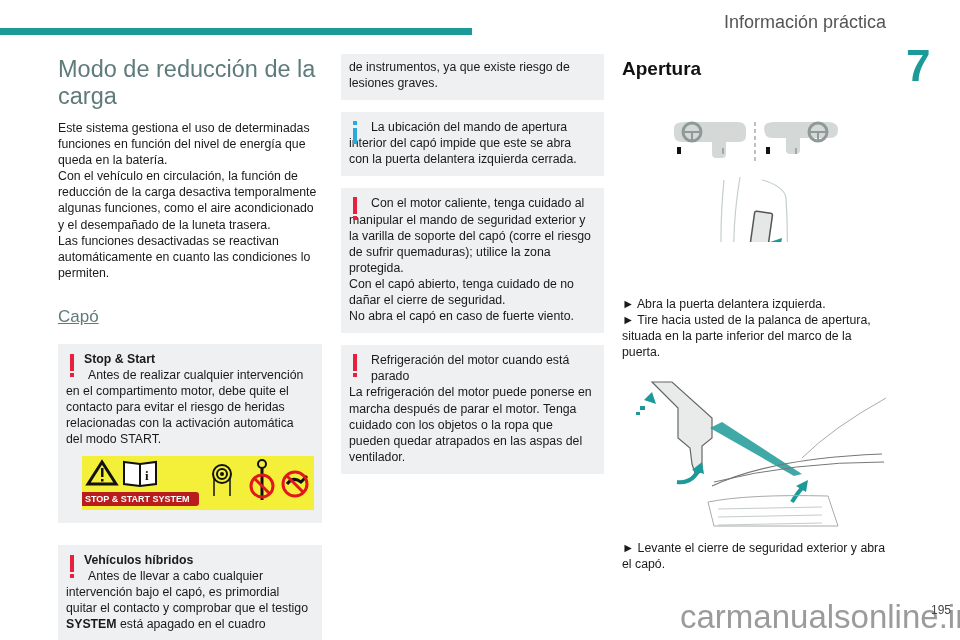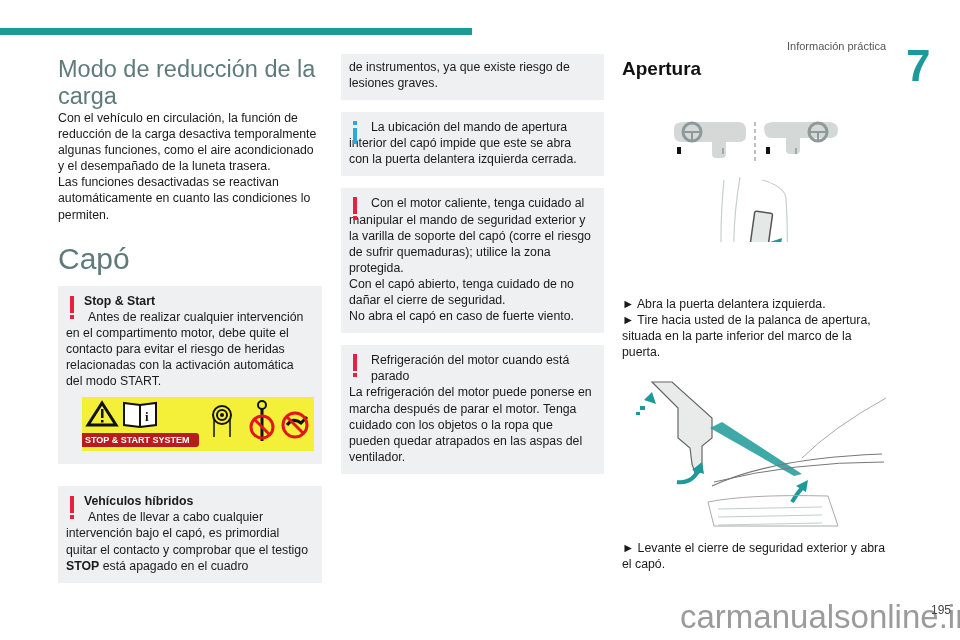--- a/index.html
+++ b/index.html
@@ -1,29 +1,29 @@
 <!DOCTYPE html>
 <html><head>
   <meta charset="utf-8">
   <style>
     * { box-sizing: border-box; margin: 0; padding: 0; }
     html, body { width: 960px; height: 640px; background: #ffffff; overflow: hidden; }
     body { position: relative; font-family: "Liberation Sans", sans-serif; color: #1a1a1a; }
 
     .top-bar { position: absolute; left: 0; top: 28px; width: 472px; height: 7px; background: #1c9a98; }
-    .section-title { position: absolute; right: 74px; top: 40px; font-size: 11px; color: #555; }
+    .section-title { position: absolute; right: 74px; top: 12px; font-size: 18px; color: #555; }
     .chapter-num { position: absolute; left: 906px; top: 44px; font-size: 44px; font-weight: bold; color: #1c9a98; line-height: 1; }
 
     .col { position: absolute; top: 54px; }
     .col1 { left: 58px; width: 264px; }
     .col2 { left: 341px; width: 263px; }
     .col3 { left: 622px; width: 264px; }
 
     h1.grey { font-size: 23.5px; font-weight: normal; color: #5e7b7a; line-height: 27px; margin-top: 2px; }
-    h2.grey { font-size: 30px; font-weight: normal; color: #5e7b7a; line-height: 27px; margin-top: 22px; margin-bottom: 14px; }
+    h2.grey { font-size: 17px; font-weight: normal; color: #5e7b7a; line-height: 27px; margin-top: 22px; margin-bottom: 14px; text-decoration: underline; }
     h2.black { font-size: 19px; font-weight: bold; color: #111; line-height: 26px; margin-top: 2px; }
 
     p.body { font-size: 12.3px; line-height: 16.1px; color: #1a1a1a; }
     p.body.first { margin-top: 10px; }
 
     .box { background: #eef0f1; padding: 7px 10px 9px 8px; font-size: 12.3px; line-height: 16.1px; color: #1a1a1a; margin-bottom: 12px; }
     .box .row { display: flex; }
     .icon-warn { width: 18px; flex-shrink: 0; position: relative; }
     .icon-warn .bar { position: absolute; left: 4px; top: 3px; width: 4px; height: 17px; background: #e8203f; }
     .icon-warn .dot { position: absolute; left: 4px; top: 22px; width: 4px; height: 4px; background: #e8203f; }
@@ -40,20 +40,21 @@
   </style>
 </head>
 <body>
 
 <div class="top-bar"></div>
 <div class="section-title">Información práctica</div>
 <div class="chapter-num">7</div>
 
 <div class="col col1">
   <h1 class="grey">Modo de reducción de la carga</h1>
+  <p class="body first">Este sistema gestiona el uso de determinadas funciones en función del nivel de energía que queda en la batería.</p>
   <p class="body">Con el vehículo en circulación, la función de reducción de la carga desactiva temporalmente algunas funciones, como el aire acondicionado y el desempañado de la luneta trasera.</p>
   <p class="body">Las funciones desactivadas se reactivan automáticamente en cuanto las condiciones lo permiten.</p>
 
   <h2 class="grey">Capó</h2>
 
   <div class="box" style="padding-bottom:11px;">
     <div class="row">
       <span class="icon-warn">
           <span class="bar"></span>
           <span class="dot"></span>
@@ -89,21 +90,21 @@
   </div>
 
   <div class="box" style="margin-top:22px;">
     <div class="row">
       <span class="icon-warn">
           <span class="bar"></span>
           <span class="dot"></span>
         </span>
       <div class="bold">Vehículos híbridos</div>
     </div>
-    <div style="text-indent:22px;"><span>Antes de llevar a cabo cualquier intervención bajo el capó, es primordial quitar el contacto y comprobar que el testigo </span><b>STOP</b><span> está apagado en el cuadro</span></div>
+    <div style="text-indent:22px;"><span>Antes de llevar a cabo cualquier intervención bajo el capó, es primordial quitar el contacto y comprobar que el testigo </span><b>SYSTEM</b><span> está apagado en el cuadro</span></div>
   </div>
 </div>
 
 <div class="col col2">
   <div class="box" style="padding-top:5px;">de instrumentos, ya que existe riesgo de lesiones graves.</div>
 
   <div class="box" style="position:relative;">
     <span class="icon-warn icon-info" style="position:absolute;left:8px;top:6px;height:28px;">
         <span class="bar"></span>
         <span class="dot"></span>

